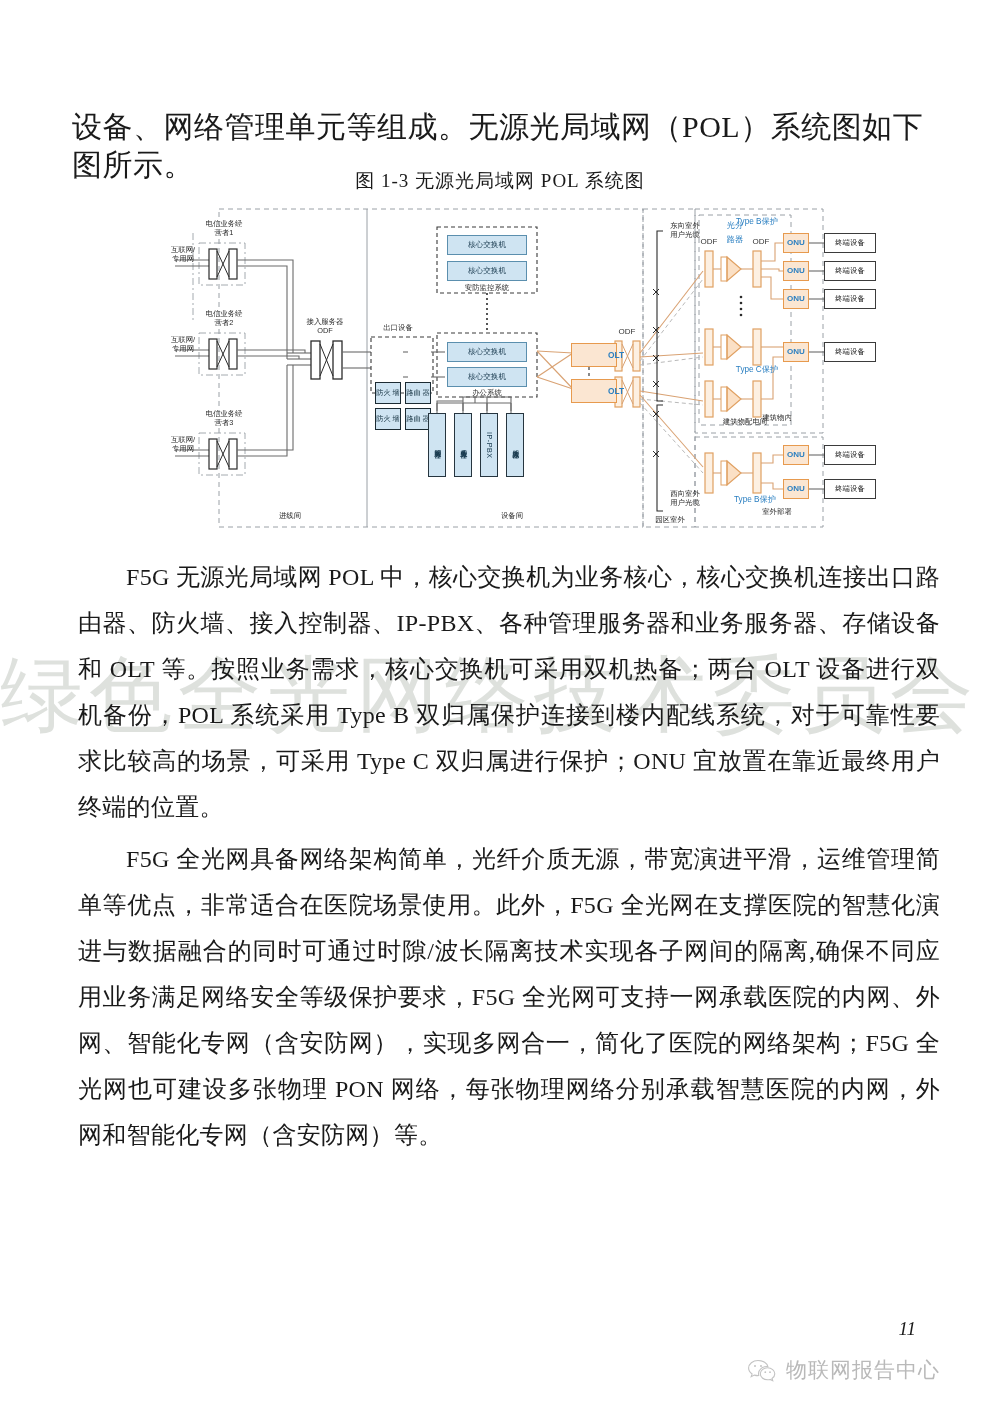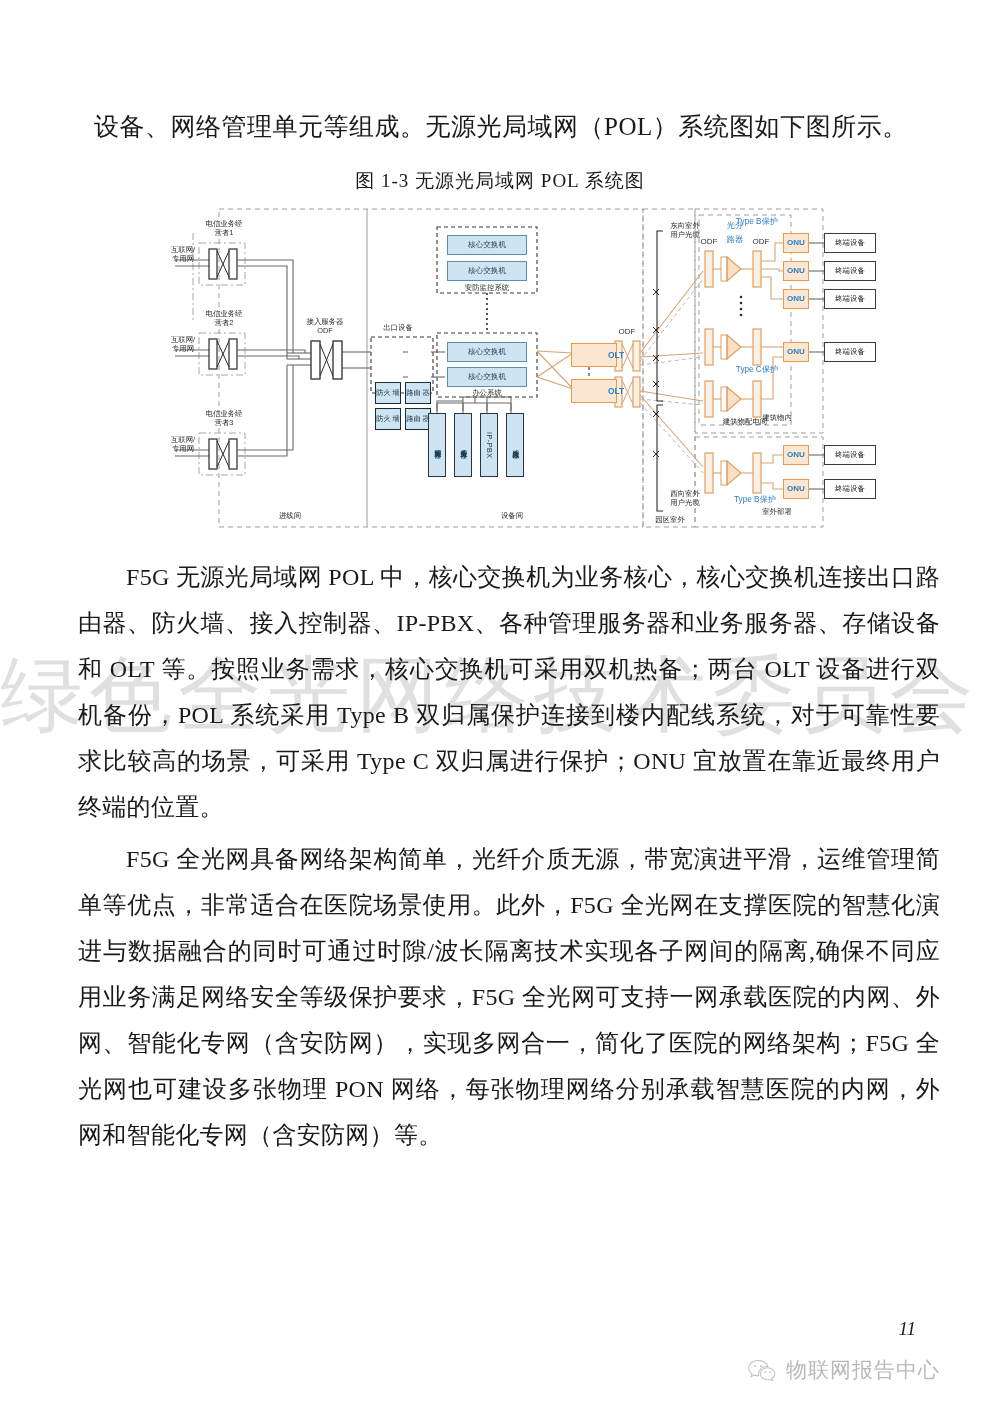--- a/index.html
+++ b/index.html
@@ -36,24 +36,24 @@
 
   
   .page-body {
     position: absolute;
     left: 0; top: 0;
     width: 1000px;
     z-index: 2;
   }
   .lead-line {
     position: absolute;
-    left: 94px;
+    left: 72px;
     top: 108px;
     width: 860px;
-    font-size: 25px;
+    font-size: 30px;
     line-height: 38px;
     letter-spacing: .5px;
   }
   .fig-caption {
     position: absolute;
     left: 0;
     top: 168px;
     width: 1000px;
     text-align: center;
     font-size: 19px;

